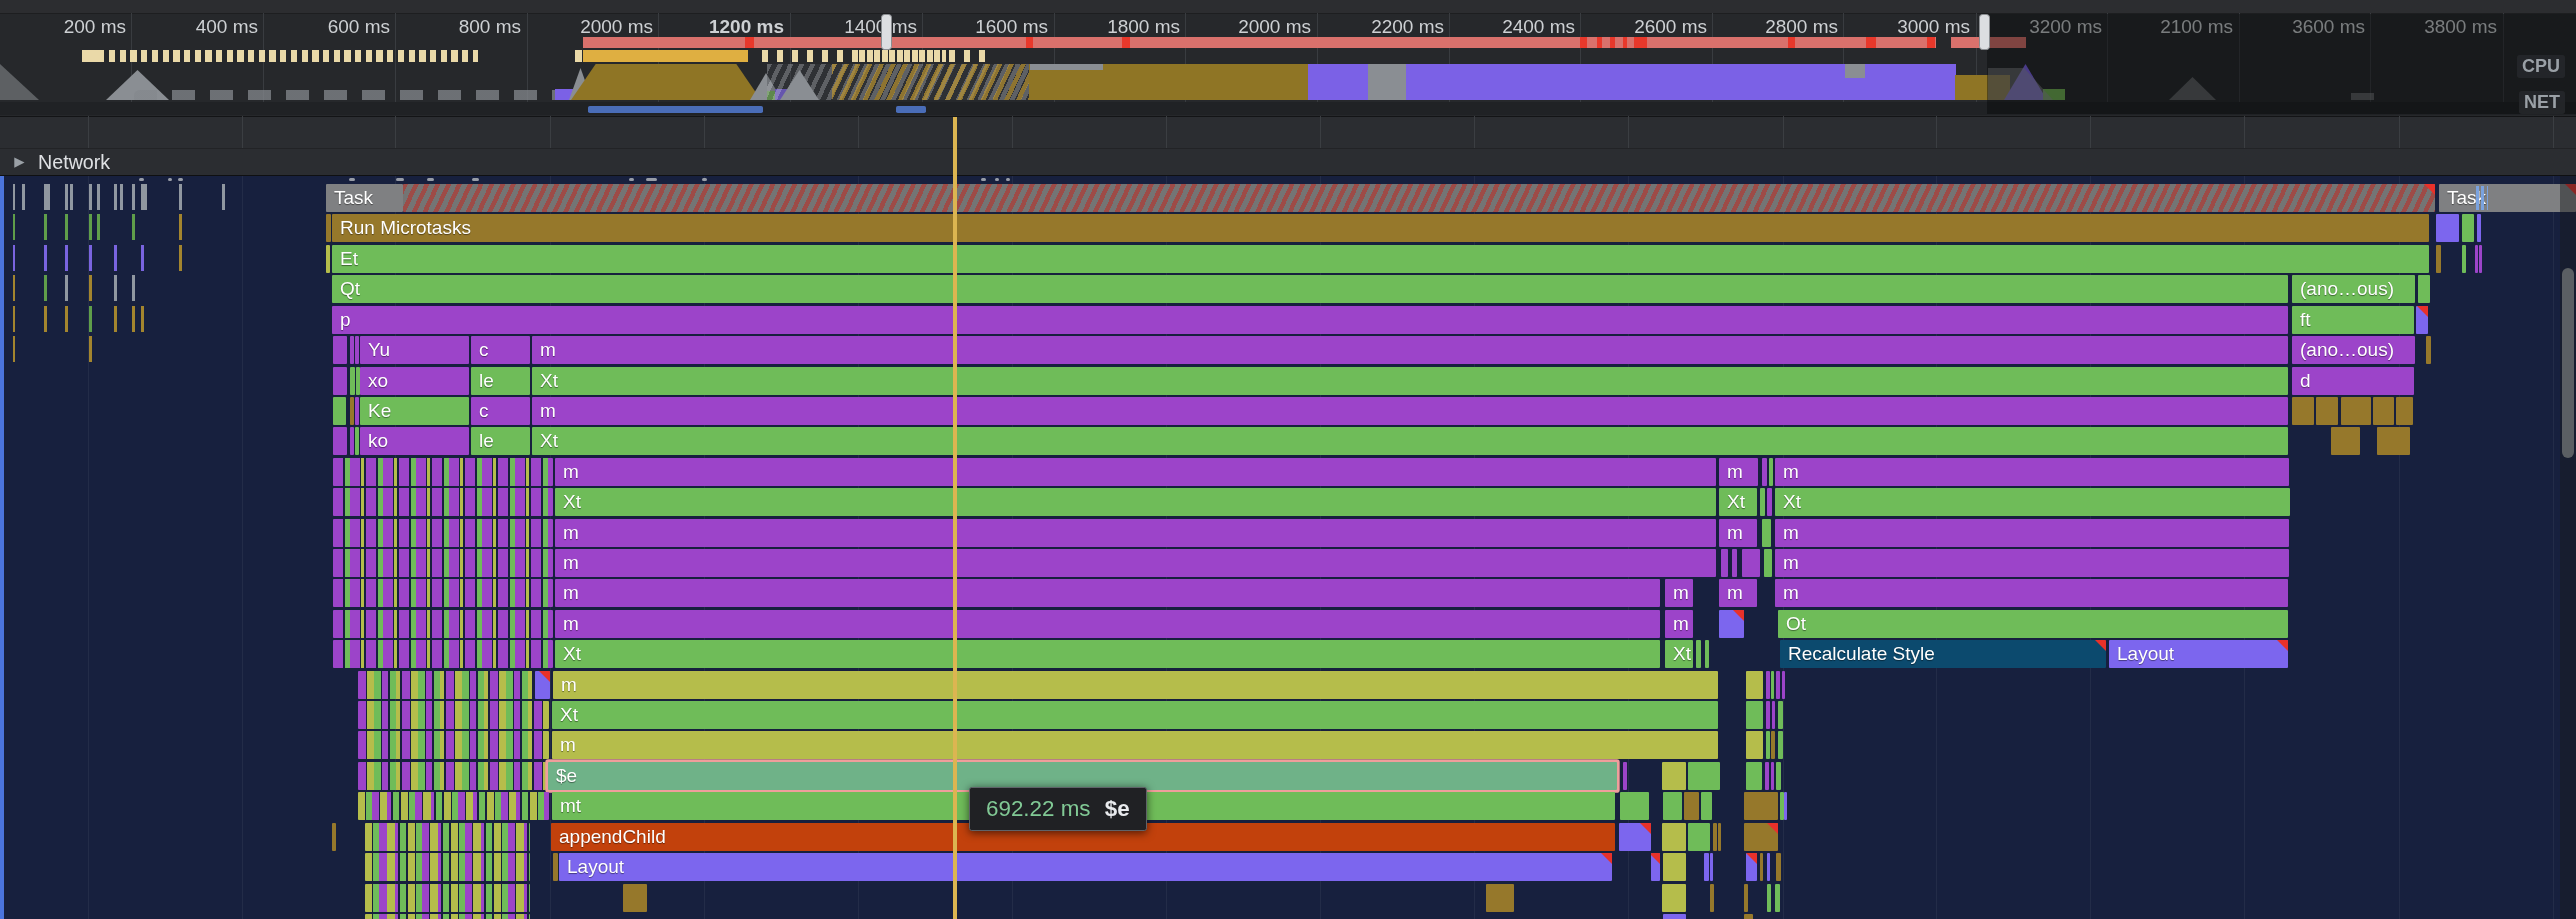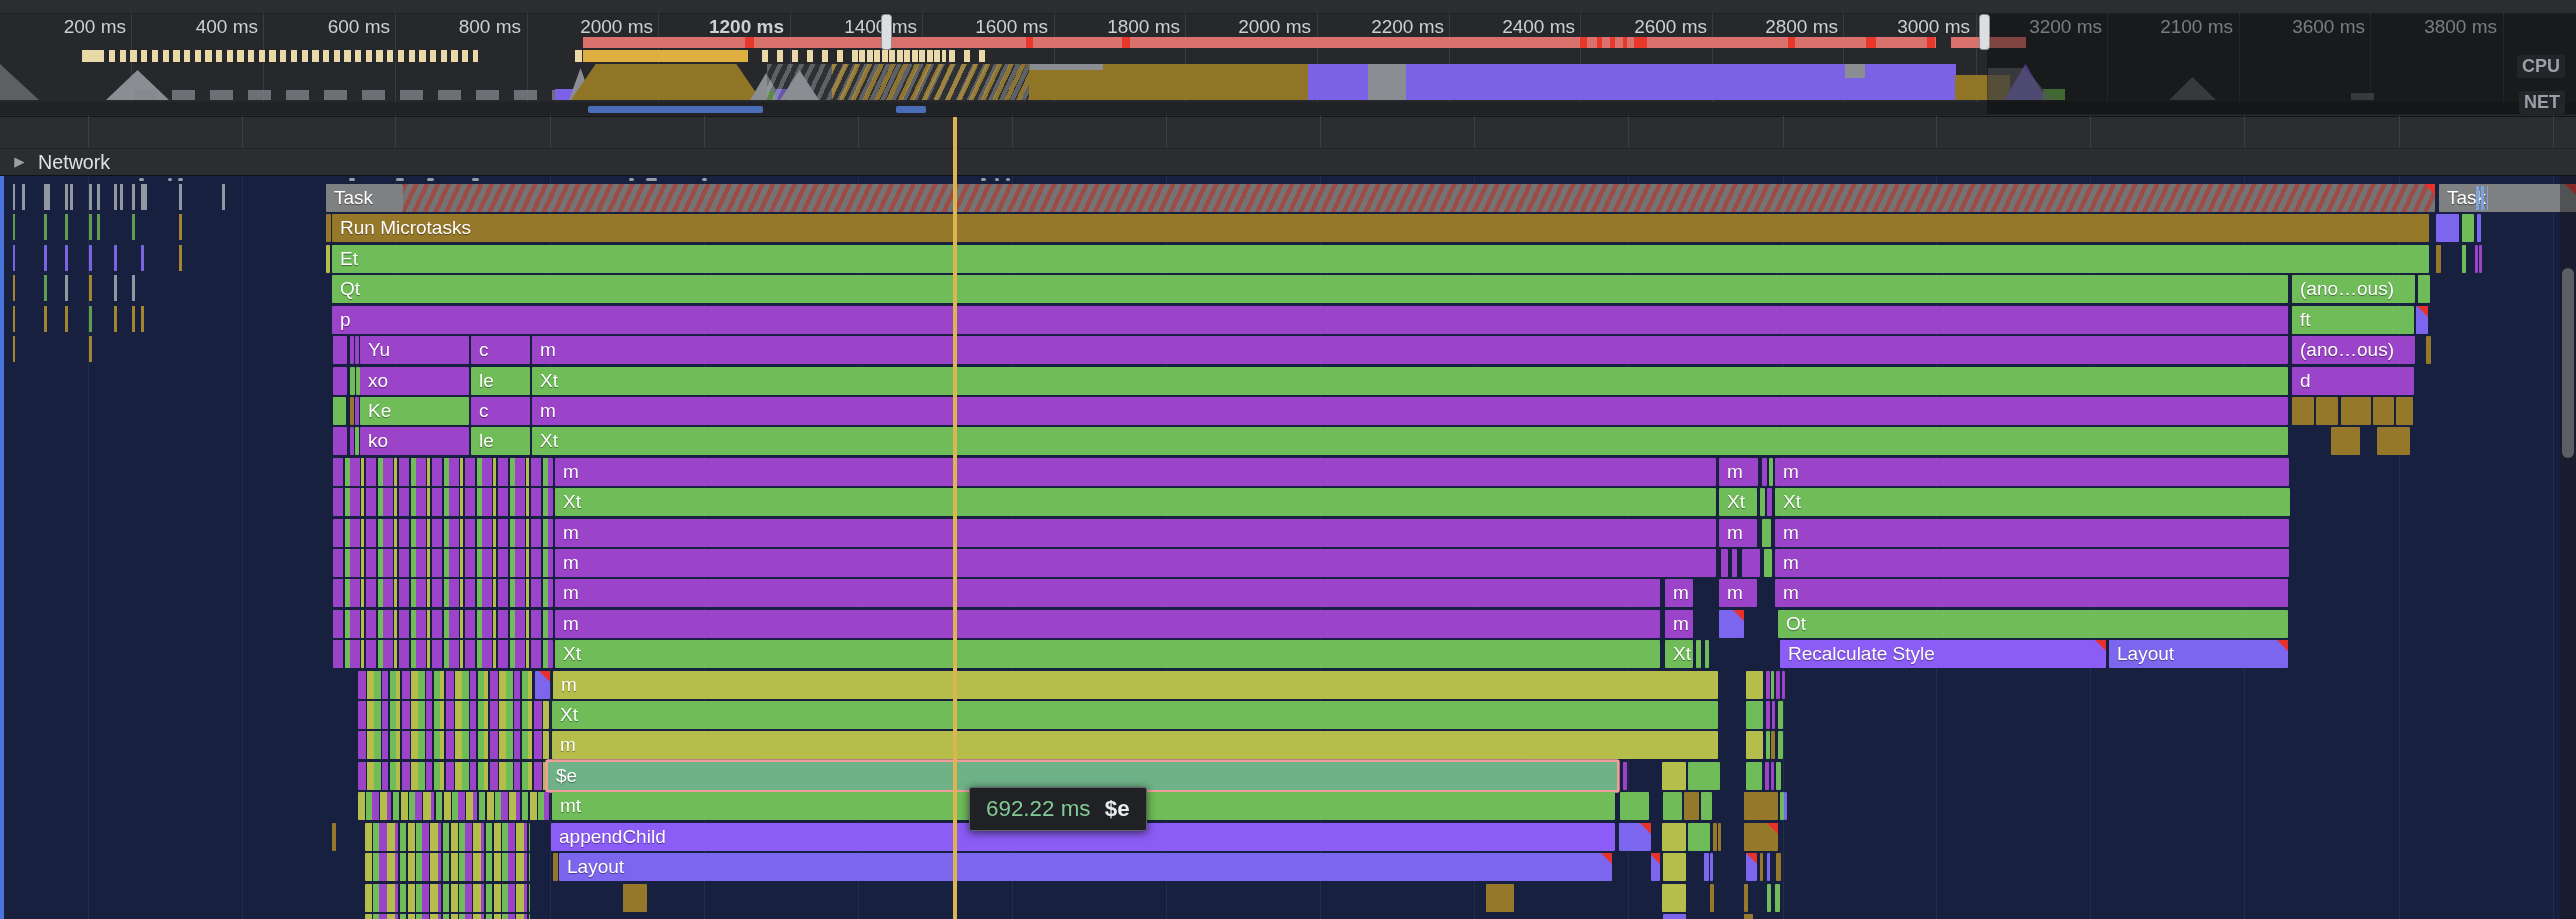--- a/index.html
+++ b/index.html
@@ -390,21 +390,21 @@
         <div class="bar" style="left: 1665px; width: 28px; top: 434px; background: rgb(156, 68, 201);"><span>m</span></div>
         <div class="bar" style="left: 1719px; width: 25px; top: 434px; background: rgb(124, 102, 238);">
           <div class="tri"></div>
         </div>
         <div class="bar" style="left: 1778px; width: 510px; top: 434px; background: rgb(111, 188, 89);"><span>Ot</span></div>
         <div class="bar c1" style="left: 333px; width: 220px; top: 464px;"></div>
         <div class="bar" style="left: 555px; width: 1105px; top: 464px; background: rgb(111, 188, 89);"><span>Xt</span></div>
         <div class="bar" style="left: 1665px; width: 28px; top: 464px; background: rgb(111, 188, 89);"><span>Xt</span></div>
         <div class="bar" style="left: 1696px; width: 5.4px; top: 464px; background: rgb(111, 188, 89);"></div>
         <div class="bar" style="left: 1705px; width: 3.6px; top: 464px; background: rgb(111, 188, 89);"></div>
-        <div class="bar" style="left: 1780px; width: 326px; top: 464px; background: #8b5cf6;"><span>Recalculate Style</span><div class="tri"></div></div>
+        <div class="bar" style="left: 1780px; width: 326px; top: 464px; background: #0c4a6e;"><span>Recalculate Style</span><div class="tri"></div></div>
         <div class="bar" style="left: 2109px; width: 179px; top: 464px; background: rgb(124, 102, 238);"><span>Layout</span><div class="tri"></div></div>
         <div class="bar c2" style="left: 358px; width: 175px; top: 495px;"></div>
         <div class="bar" style="left: 535px; width: 15px; top: 495px; background: rgb(124, 102, 238);">
           <div class="tri"></div>
         </div>
         <div class="bar" style="left: 553px; width: 1165px; top: 495px; background: rgb(181, 189, 75);"><span>m</span></div>
         <div class="bar" style="left: 1746px; width: 17px; top: 495px; background: rgb(181, 189, 75);"></div>
         <div class="bar" style="left: 1766px; width: 3.6px; top: 495px; background: rgb(156, 68, 201);"></div>
         <div class="bar" style="left: 1771px; width: 2.7px; top: 495px; background: rgb(111, 188, 89);"></div>
         <div class="bar" style="left: 1776px; width: 3.6px; top: 495px; background: rgb(156, 68, 201);"></div>
@@ -434,21 +434,21 @@
         <div class="bar" style="left: 552px; width: 1063px; top: 616px; background: rgb(111, 188, 89);"><span>mt</span></div>
         <div class="bar" style="left: 1620px; width: 29px; top: 616px; background: rgb(111, 188, 89);"></div>
         <div class="bar" style="left: 1663px; width: 19px; top: 616px; background: rgb(111, 188, 89);"></div>
         <div class="bar" style="left: 1684px; width: 15px; top: 616px; background: rgb(150, 120, 43);"></div>
         <div class="bar" style="left: 1701px; width: 10.7px; top: 616px; background: rgb(111, 188, 89);"></div>
         <div class="bar" style="left: 1744px; width: 34px; top: 616px; background: rgb(150, 120, 43);"></div>
         <div class="bar" style="left: 1780px; width: 3.6px; top: 616px; background: rgb(111, 188, 89);"></div>
         <div class="bar" style="left: 1784px; width: 2.7px; top: 616px; background: rgb(124, 102, 238);"></div>
         <div class="bar" style="left: 332px; width: 3.6px; top: 647px; background: rgb(150, 120, 43);"></div>
         <div class="bar c3" style="left: 365px; width: 165px; top: 647px;"></div>
-        <div class="bar" style="left: 551px; width: 1064px; top: 647px; background: #8b5cf6;"><span>appendChild</span></div>
+        <div class="bar" style="left: 551px; width: 1064px; top: 647px; background: #c2410c;"><span>appendChild</span></div>
         <div class="bar" style="left: 1619px; width: 32px; top: 647px; background: rgb(124, 102, 238);">
           <div class="tri"></div>
         </div>
         <div class="bar" style="left: 1662px; width: 24px; top: 647px; background: rgb(181, 189, 75);"></div>
         <div class="bar" style="left: 1688px; width: 21.5px; top: 647px; background: rgb(111, 188, 89);"></div>
         <div class="bar" style="left: 1713px; width: 3.6px; top: 647px; background: rgb(150, 120, 43);"></div>
         <div class="bar" style="left: 1718px; width: 2.7px; top: 647px; background: rgb(150, 120, 43);"></div>
         <div class="bar" style="left: 1744px; width: 34px; top: 647px; background: rgb(150, 120, 43);">
           <div class="tri"></div>
         </div>

